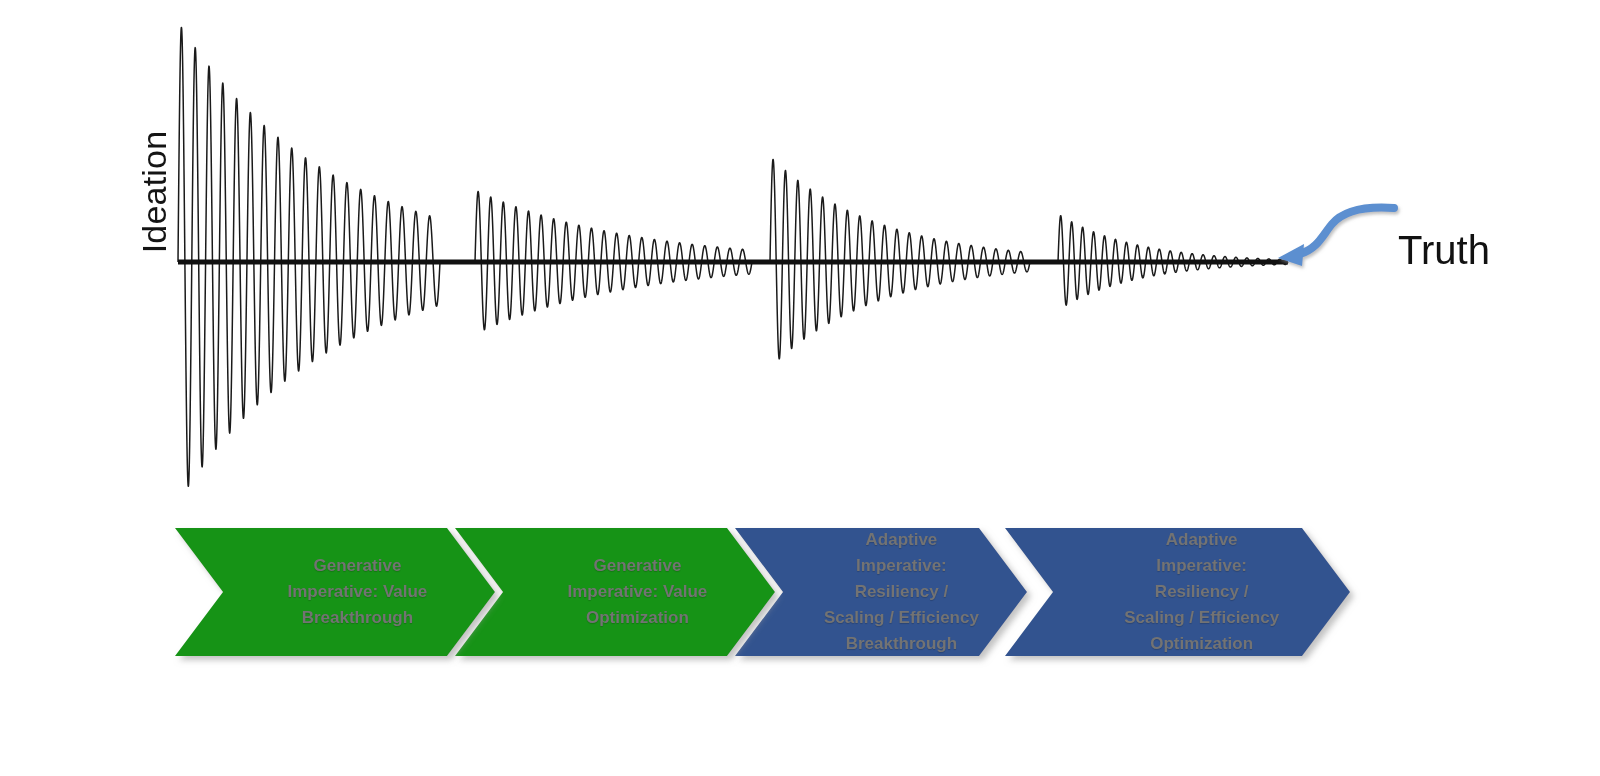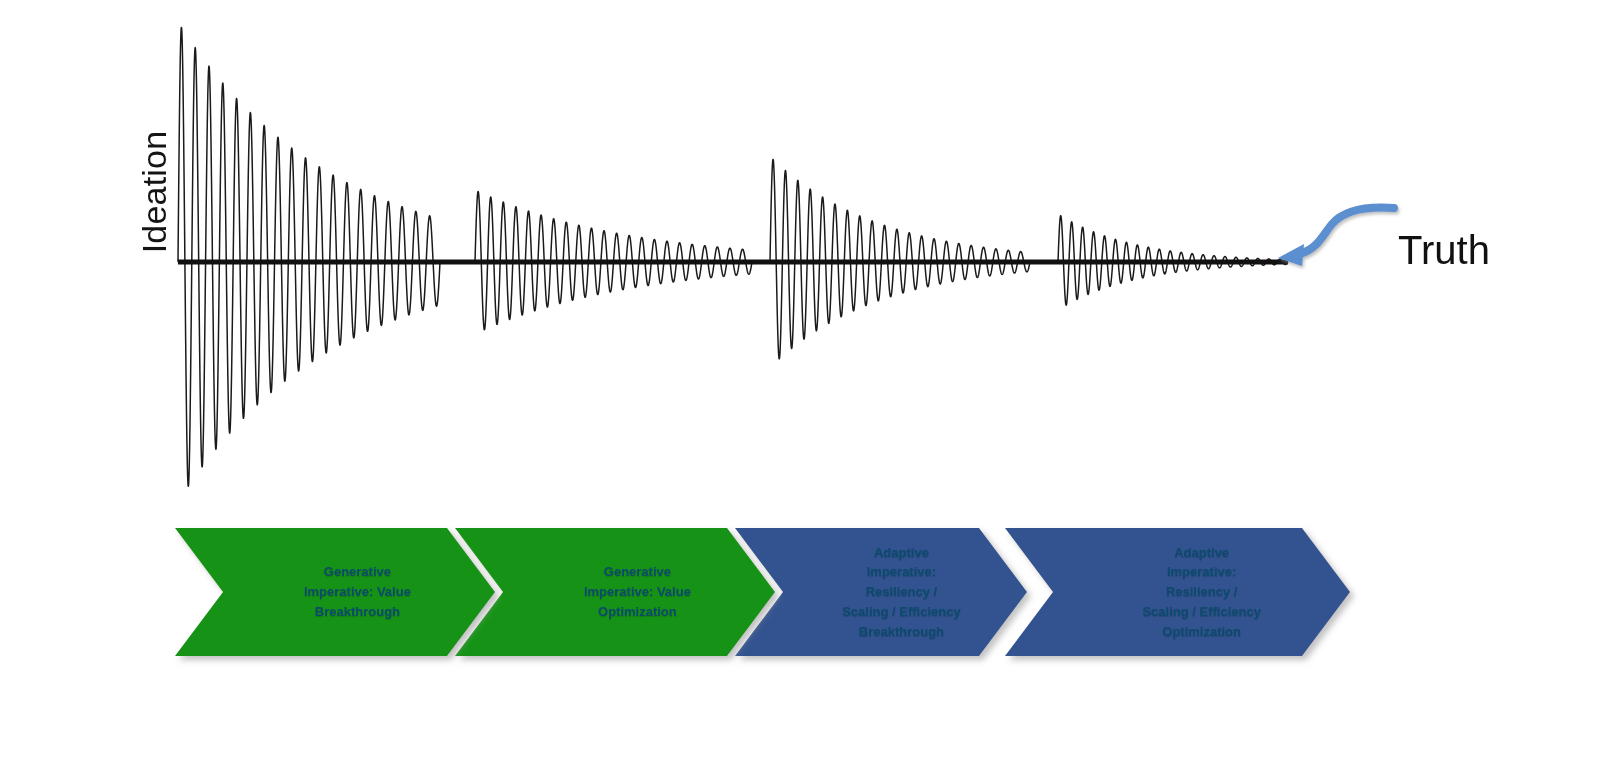--- a/index.html
+++ b/index.html
@@ -49,21 +49,21 @@
     width:1175px; height:128px;
   }
   .chev{
     position:absolute; top:0; height:128px;
     display:flex; align-items:center; justify-content:center;
     box-sizing:border-box;
   }
   .chev svg{position:absolute;left:0;top:0;width:100%;height:100%;overflow:visible;}
   .chev .lbl{
     position:relative; z-index:2;
-    color:#0c4a6e; font-weight:bold; font-size:13px;
+    color:#737373; font-weight:bold; font-size:17px;
     line-height:1.52; text-align:center;
     width:72%; margin-left:14%;
     text-shadow:0 1px 1px rgba(0,0,0,.18);
     white-space:pre-line;
   }
 </style>
 </head>
 <body>
 
 <div id="root">

